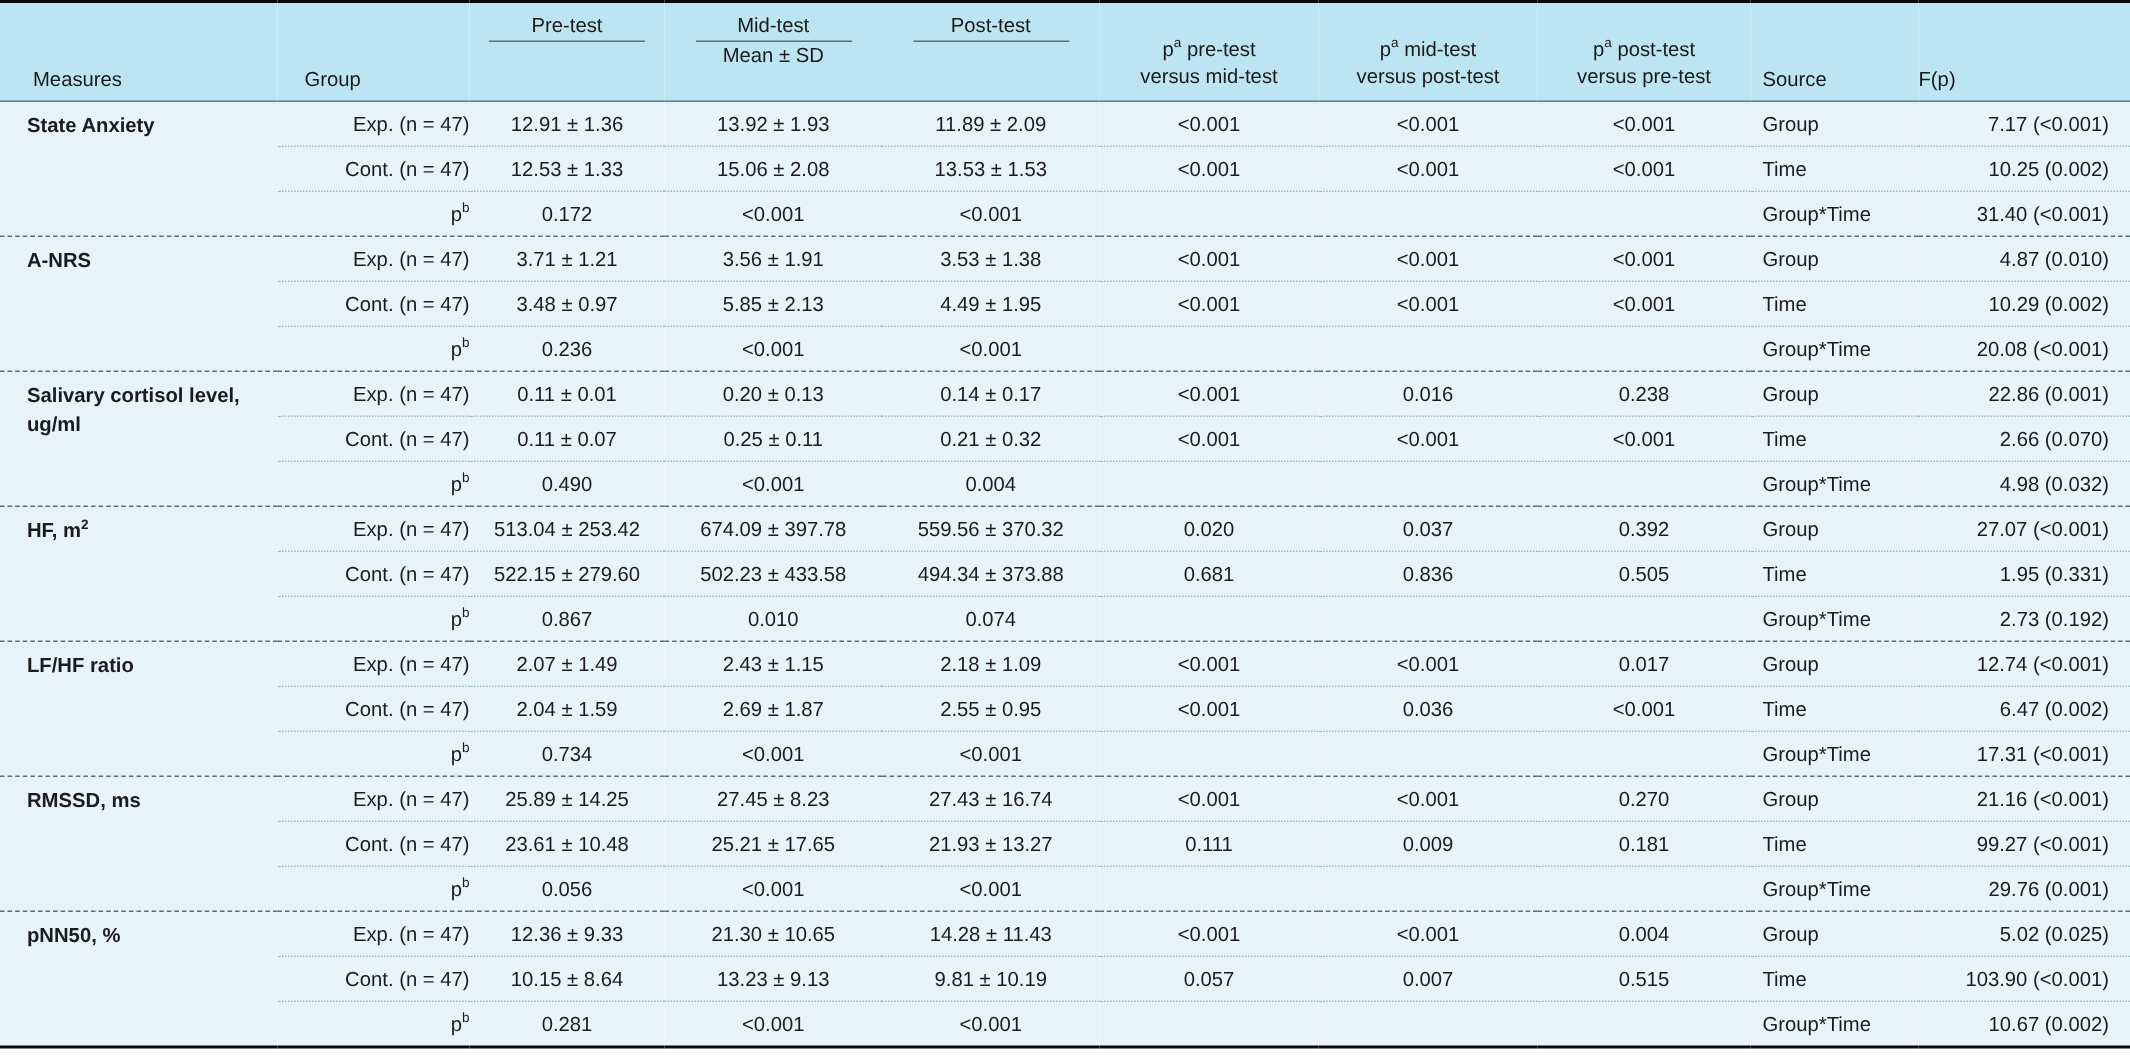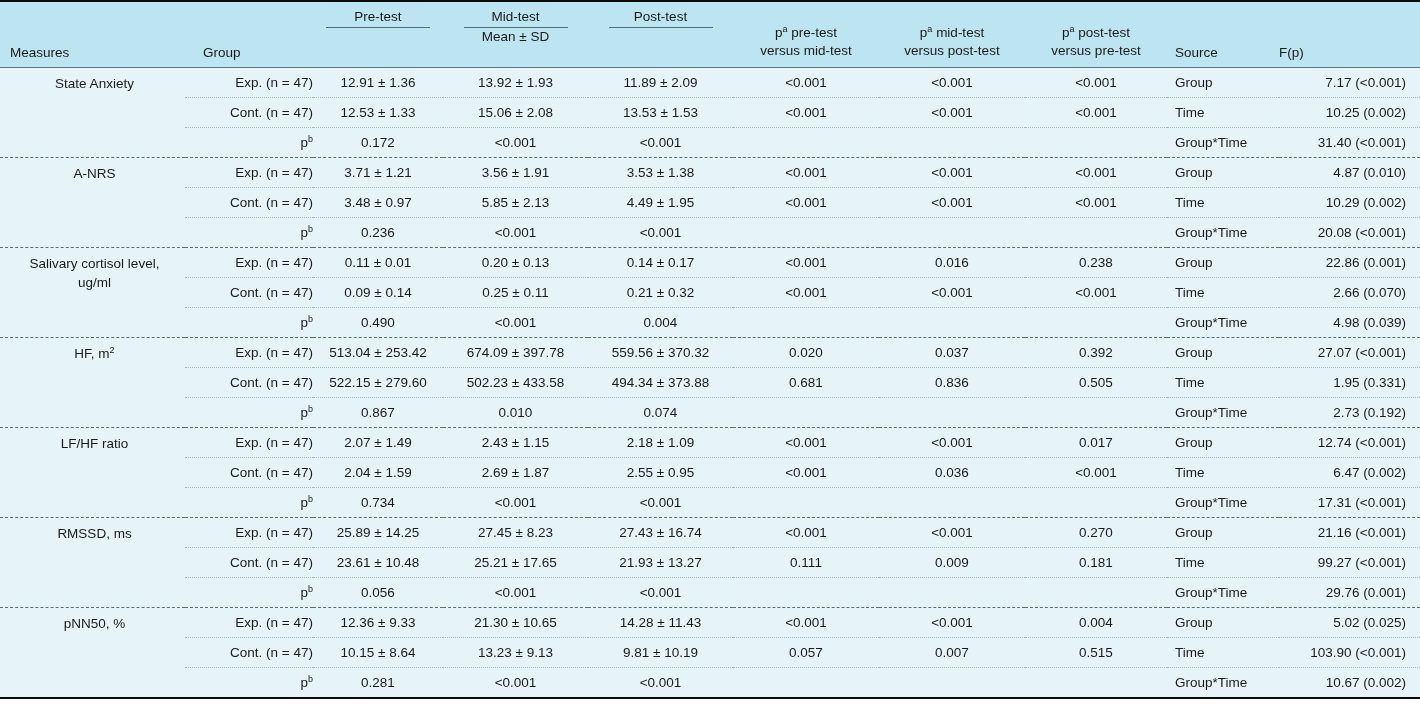--- a/index.html
+++ b/index.html
@@ -21,21 +21,21 @@
   }
   
   thead th {
     background: #bce5f1;
     font-weight: normal;
     height: 58px;
     vertical-align: bottom;
     padding: 0 0 7px 0;
     border-bottom: 1px solid #5d7a85;
   }
-  th.c-measure { text-align: left; padding-left: 10px; }
+  th.c-measure { text-align: left; padding-left: 22px; }
   th.c-group   { text-align: left; padding-left: 18px; }
   th.c-source  { text-align: left; padding-left: 8px; margin-top: 12px; }
   th.c-fp      { text-align: left; padding-right: 14px; }
   th.c-time    { vertical-align: top; padding: 0; }
   .spanner {
     display: flex; flex-direction: column; align-items: center;
     height: 58px; padding-top: 7px;
   }
   .span-rule {
     width: 104px; height: 0;
@@ -50,24 +50,25 @@
   .p-l1, .p-l2 { line-height: 18px; }
   sup { font-size: 9px; line-height: 0; vertical-align: super; }
   
   tbody td {
     background: #e6f4fa;
     height: 30px;
     vertical-align: middle;
     padding: 0;
   }
   td.measure {
-    text-align: center;
+    text-align: left;
     vertical-align: top;
     padding: 6px 14px 0 18px;
     line-height: 19px;
+    font-weight: bold;
   }
   td.group  { text-align: right; padding-left: 18px; }
   td.num    { text-align: center; }
   td.pnum   { text-align: center; }
   td.source { text-align: left; padding-left: 8px; }
   td.fp     { text-align: right; padding-right: 14px; }
   
   tbody.section > tr:first-child > td { border-top: 1px dashed #54707a; }
   tbody.section:first-of-type > tr:first-child > td { border-top: none; }
   
@@ -218,39 +219,39 @@
         <td class="num">0.20 ± 0.13</td>
         <td class="num">0.14 ± 0.17</td>
         <td class="pnum">&lt;0.001</td>
         <td class="pnum">0.016</td>
         <td class="pnum">0.238</td>
         <td class="source">Group</td>
         <td class="fp">22.86 (0.001)</td>
       </tr>
       <tr>
         <td class="group">Cont. (n = 47)</td>
-        <td class="num">0.09 ± 0.14</td>
+        <td class="num">0.11 ± 0.07</td>
         <td class="num">0.25 ± 0.11</td>
         <td class="num">0.21 ± 0.32</td>
         <td class="pnum">&lt;0.001</td>
         <td class="pnum">&lt;0.001</td>
         <td class="pnum">&lt;0.001</td>
         <td class="source">Time</td>
         <td class="fp">2.66 (0.070)</td>
       </tr>
       <tr>
         <td class="group">p<sup>b</sup></td>
         <td class="num">0.490</td>
         <td class="num">&lt;0.001</td>
         <td class="num">0.004</td>
         <td class="pnum"></td>
         <td class="pnum"></td>
         <td class="pnum"></td>
         <td class="source">Group*Time</td>
-        <td class="fp">4.98 (0.039)</td>
+        <td class="fp">4.98 (0.032)</td>
       </tr>
     </tbody>
     <tbody class="section">
       <tr>
         <td class="measure" rowspan="3">HF, m<sup>2</sup></td>
         <td class="group">Exp. (n = 47)</td>
         <td class="num">513.04 ± 253.42</td>
         <td class="num">674.09 ± 397.78</td>
         <td class="num">559.56 ± 370.32</td>
         <td class="pnum">0.020</td>

